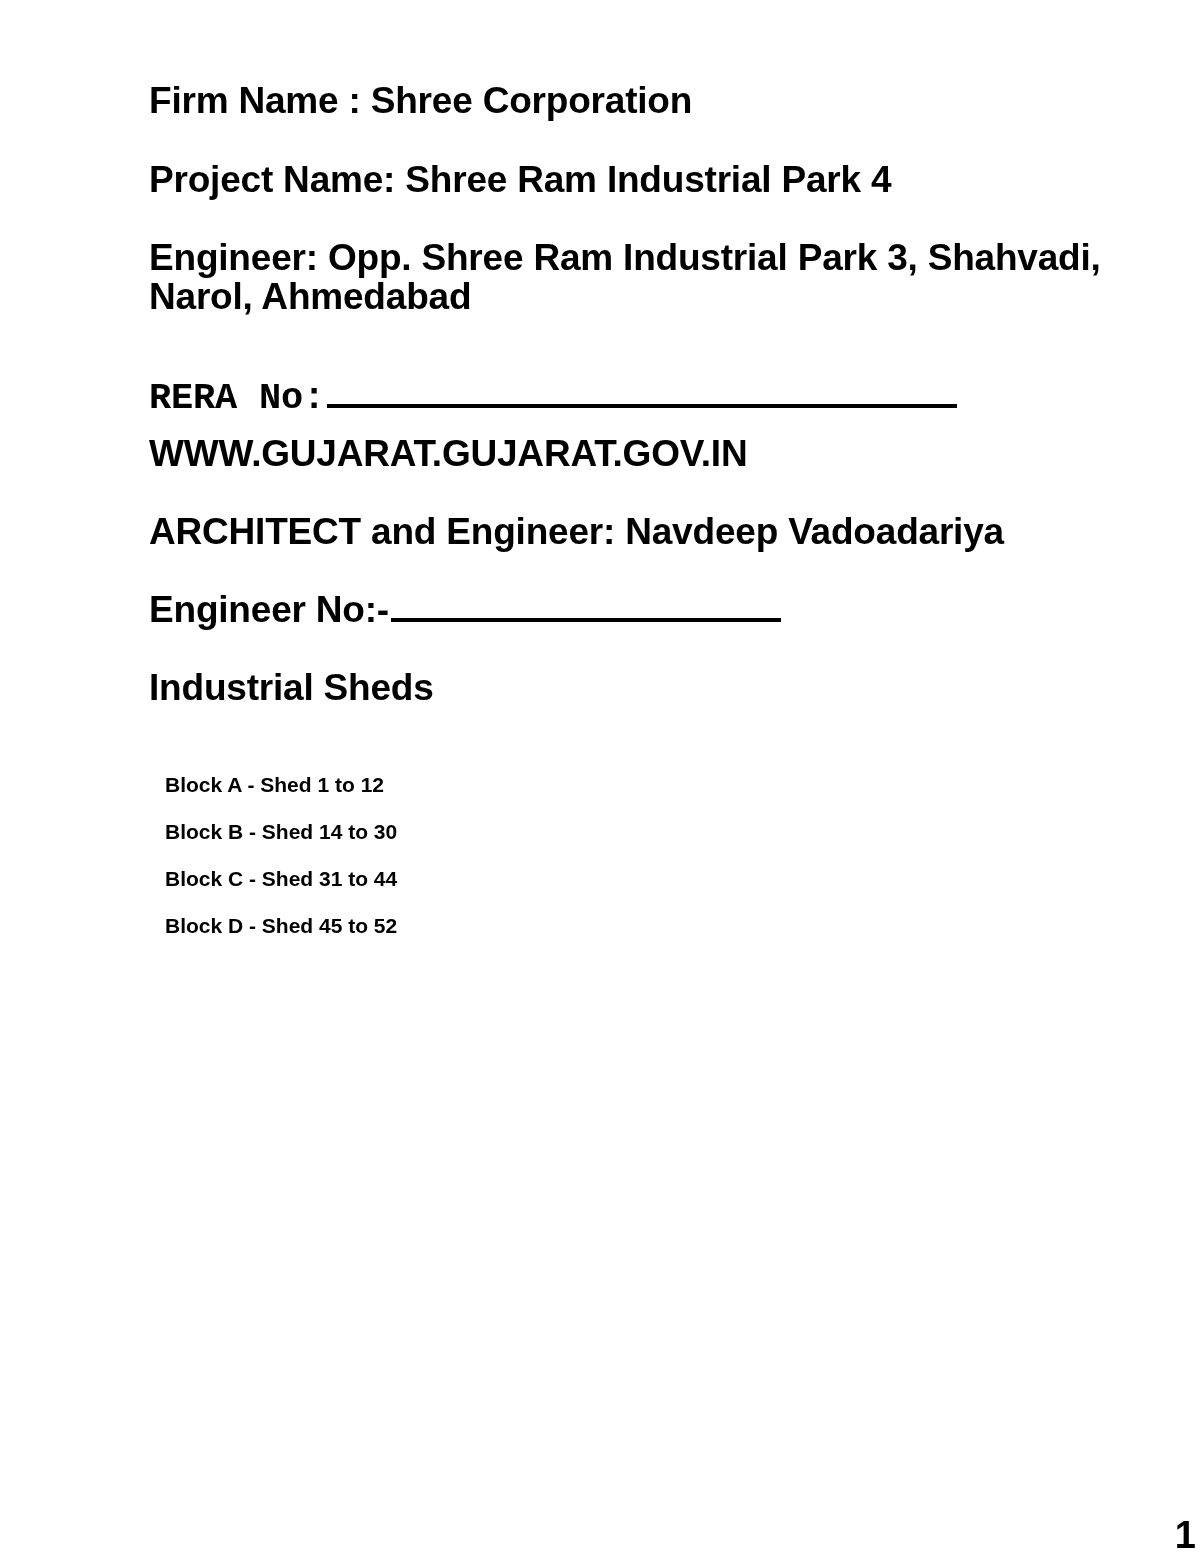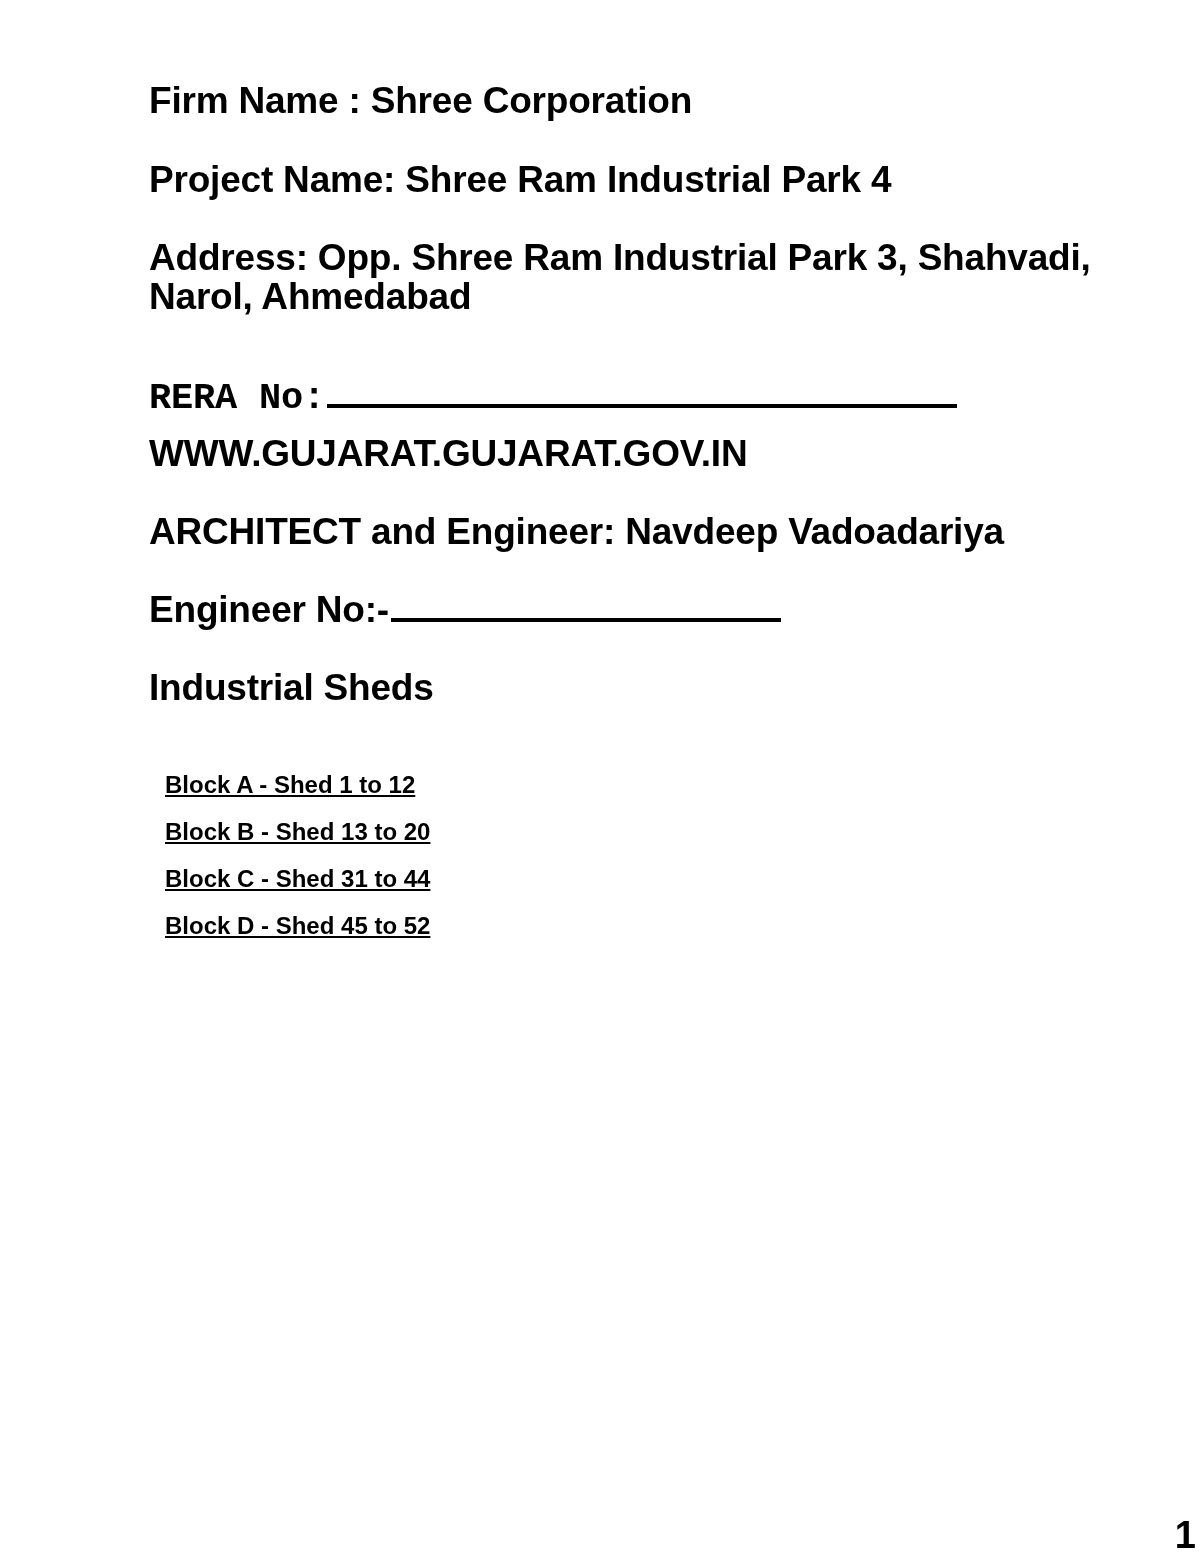--- a/index.html
+++ b/index.html
@@ -32,24 +32,23 @@
       margin-left: 2px;
     }
     .addr {
       white-space: normal;
       width: 1040px;
     }
     .block-item {
       position: absolute;
       left: 165px;
       font-weight: bold;
-      font-size: 24px;
+      font-size: 21px;
       line-height: 24px;
       white-space: nowrap;
-      text-decoration: underline;
     }
     .page-num {
       position: absolute;
       right: 4px;
       top: 1515px;
       font-weight: bold;
       font-size: 38px;
       line-height: 40px;
     }
   </style>
@@ -60,38 +59,38 @@
 
   <div class="line" style="top:81px;">
     <span>Firm Name : </span><span>Shree Corporation</span>
   </div>
 
   <div class="line" style="top:160px;">
     <span>Project Name: </span><span>Shree Ram Industrial Park 4</span>
   </div>
 
   <div class="line addr" style="top:238px;">
-    <span>Address: </span><span>Opp. Shree Ram Industrial Park 3, Shahvadi, Narol, Ahmedabad</span>
+    <span>Engineer: </span><span>Opp. Shree Ram Industrial Park 3, Shahvadi, Narol, Ahmedabad</span>
   </div>
 
   <div class="line" style="top:376px;font-family:Liberation Mono, monospace;">
     <span>RERA No:</span><span class="blank" style="width:630px;"></span>
   </div>
 
   <div class="line" style="top:434px;">WWW.GUJARAT.GUJARAT.GOV.IN</div>
 
   <div class="line" style="top:512px;">
     <span>ARCHITECT and Engineer: </span><span>Navdeep Vadoadariya</span>
   </div>
 
   <div class="line" style="top:590px;">
     <span>Engineer No:-</span><span class="blank" style="width:390px;"></span>
   </div>
 
   <div class="line" style="top:668px;">Industrial Sheds</div>
 
   <div class="block-item" style="top:773px;">Block A - Shed 1 to 12</div>
-  <div class="block-item" style="top:820px;">Block B - Shed 13 to 20</div>
+  <div class="block-item" style="top:820px;">Block B - Shed 14 to 30</div>
   <div class="block-item" style="top:867px;">Block C - Shed 31 to 44</div>
   <div class="block-item" style="top:914px;">Block D - Shed 45 to 52</div>
 
   <div class="page-num">1</div>
 </div>
 
 </body></html>

